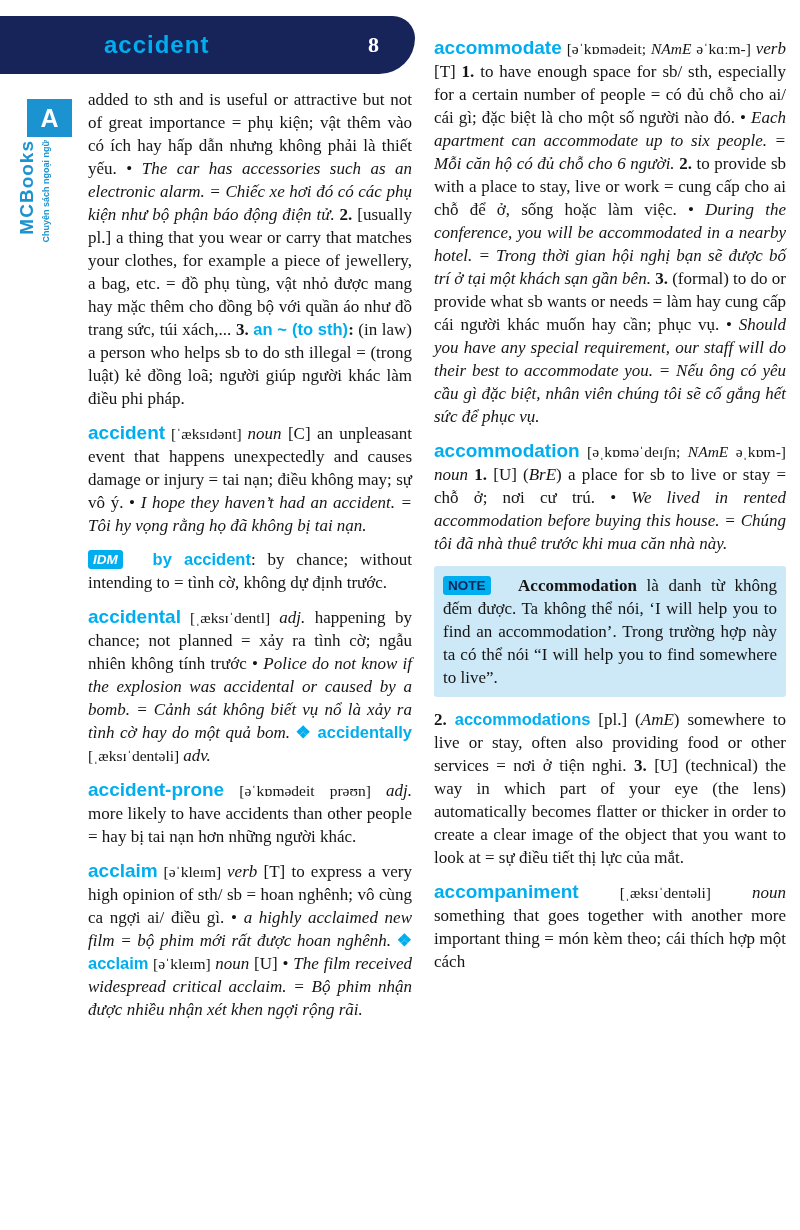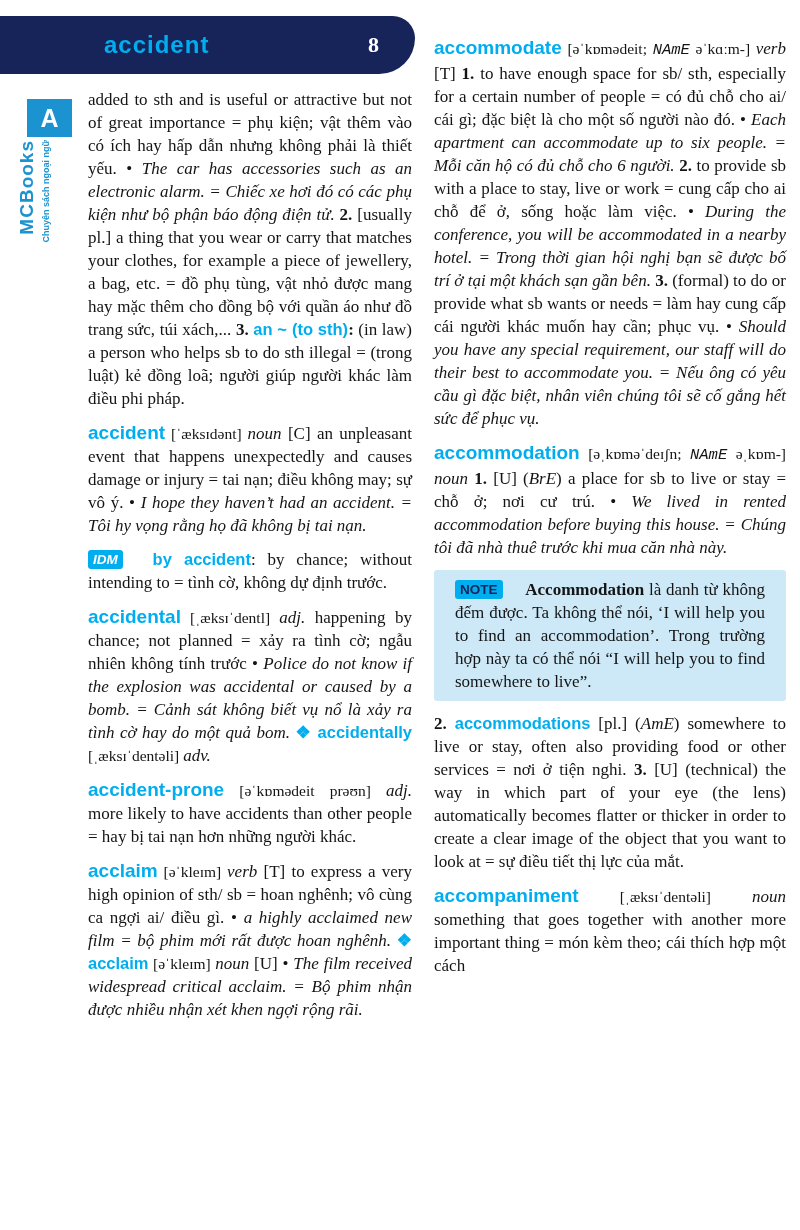--- a/index.html
+++ b/index.html
@@ -59,33 +59,33 @@
   .rb{font-weight:bold;}
   .rhw{
     font-family:"Liberation Sans",sans-serif;font-weight:bold;
     color:var(--cyan,#00aeef);font-size:19px;
   }
   .rcy{
     font-family:Liberation Sans, sans-serif;font-weight:bold;
     color:var(--cyan,#00aeef);font-size:16.5px;
   }
   .rpr{font-family:Liberation Serif, serif;font-size:15.5px;}
-  .ripr{font-family:Liberation Mono, monospace;font-size:15.5px;font-style:italic;}
+  .ripr{font-family:Liberation Serif, serif;font-size:15.5px;font-style:italic;}
   .rsym{color:var(--cyan,#00aeef);font-weight:bold;}
   .rbadge{
     display:inline-block;background:var(--cyan,#29abe2);
     border-radius:3px;padding:0 5px;margin-right:18px;
     font-family:"Liberation Sans",sans-serif;font-weight:bold;
     font-size:13.5px;line-height:19px;vertical-align:1px;
   }
   .badge-idm{color:#ffffff;font-style:italic;}
   .badge-note{color:var(--navy,#16245a);}
   .note-box{
     background:var(--notebg,#cde9f7);
-    padding:8px 21px;border-radius:3px;
+    padding:8px 9px;border-radius:3px;
   }
 </style>
 </head>
 <body>
 
 <div class="page">
 
   <div class="banner">
     <span class="banner-word">accident</span>
     <span class="banner-page">8</span>

